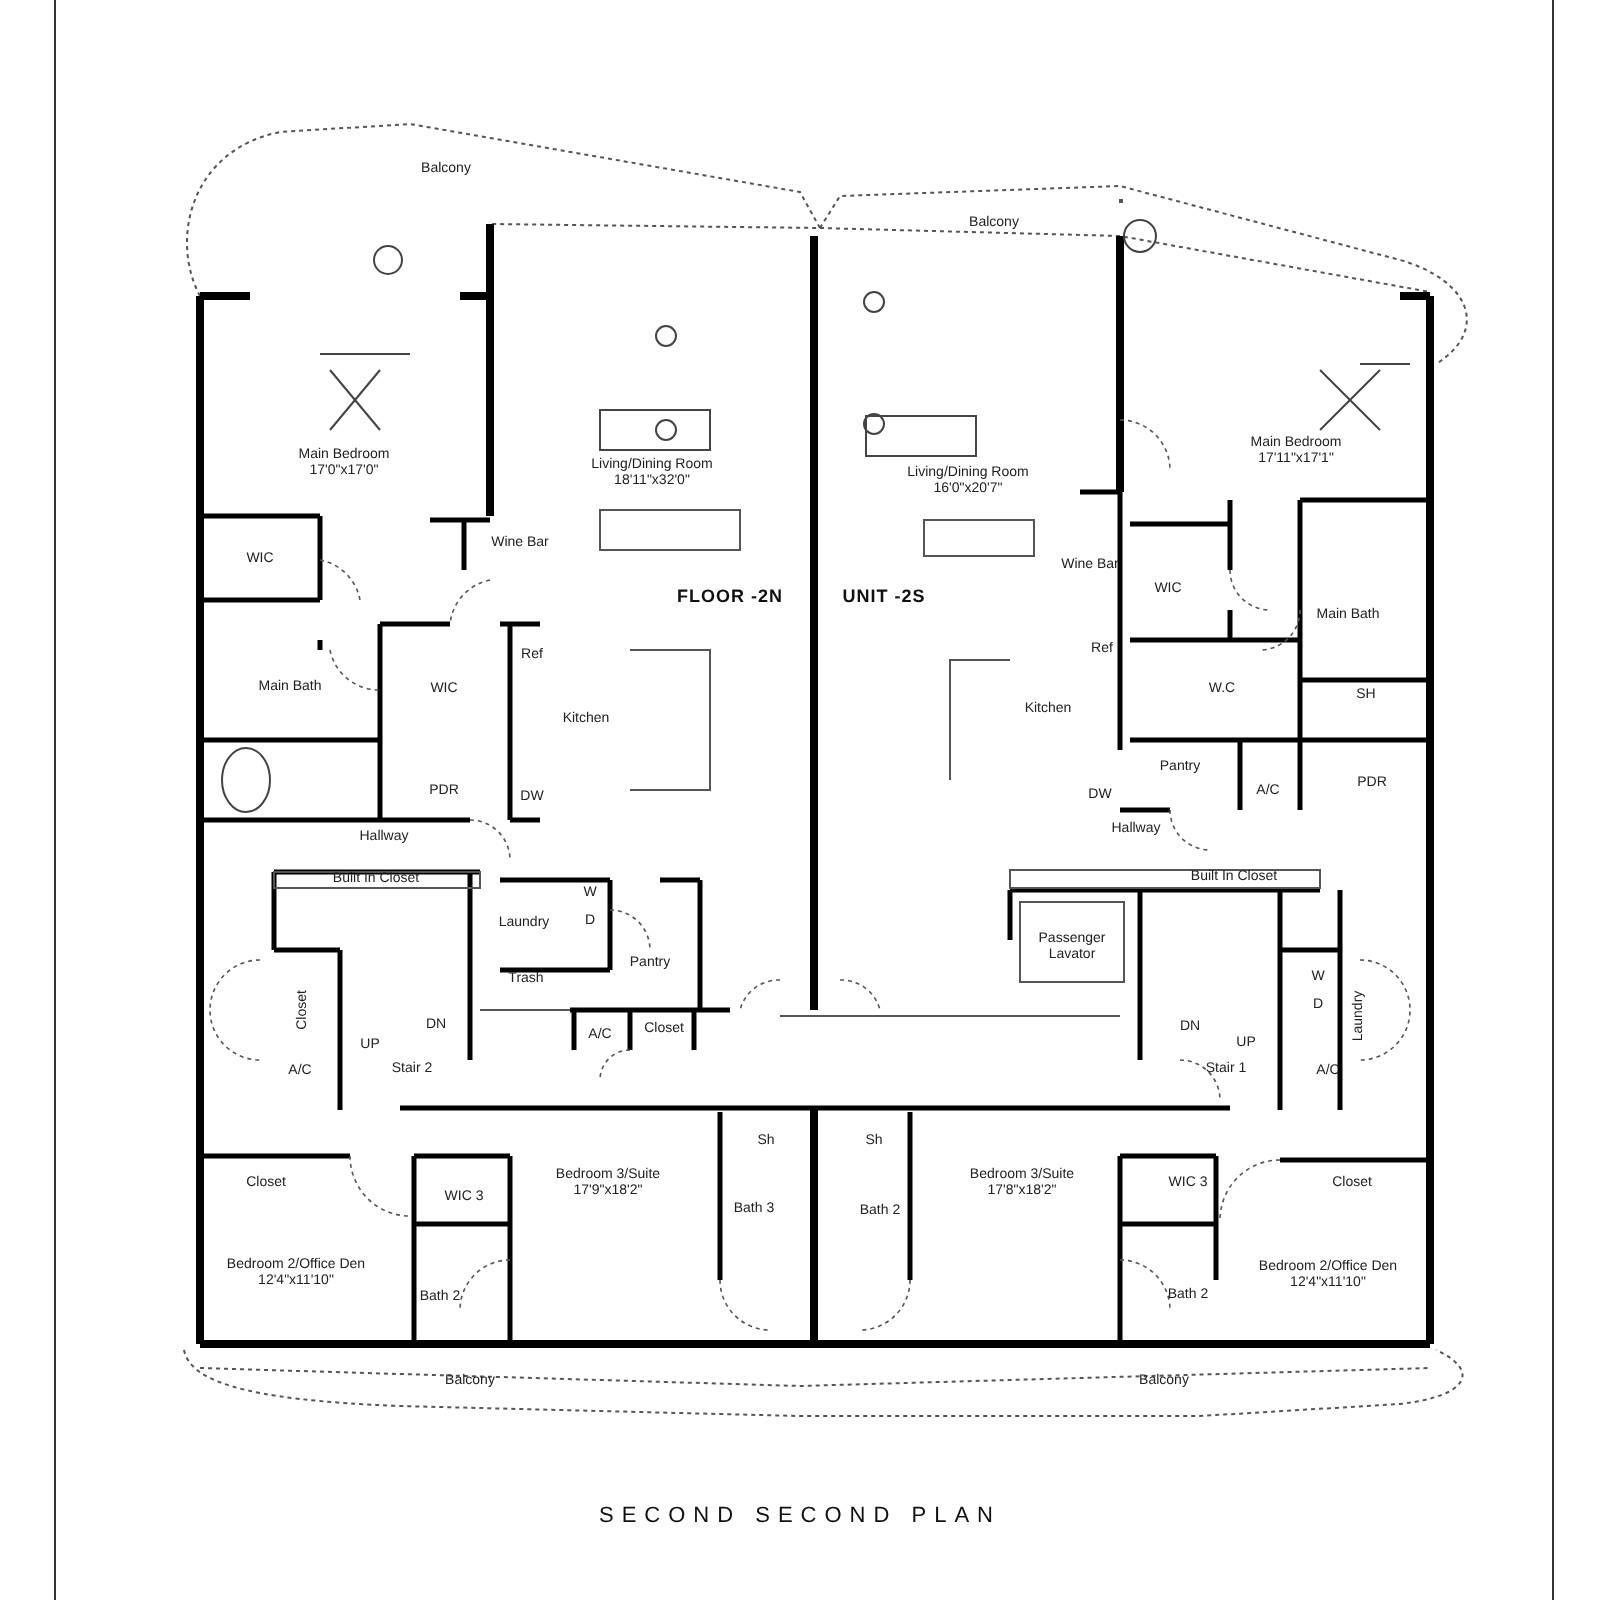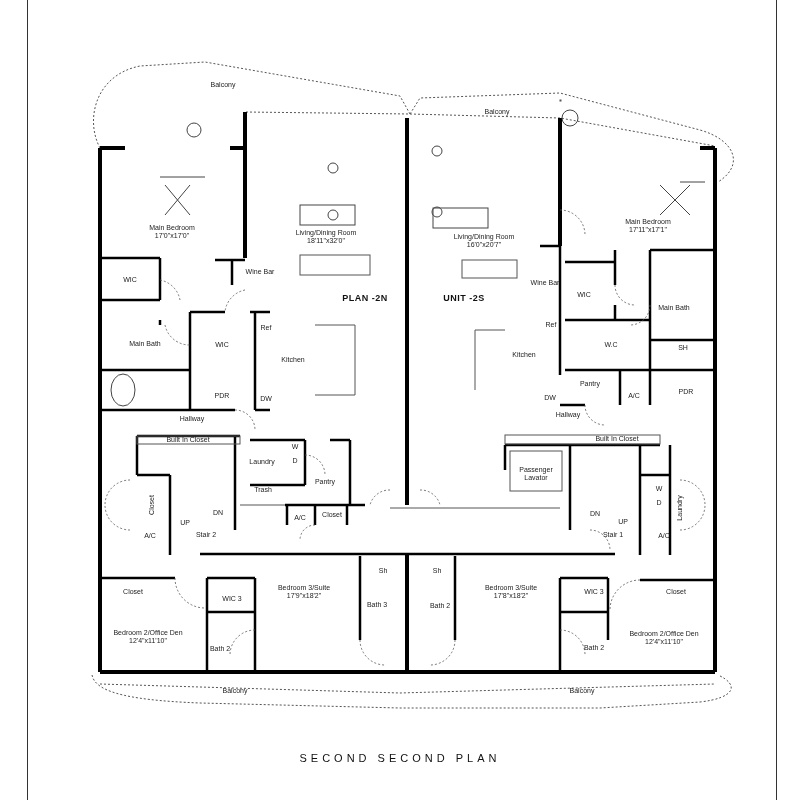--- a/index.html
+++ b/index.html
@@ -157,22 +157,22 @@
     <ellipse cx="123" cy="390" rx="12" ry="16"></ellipse>
     <circle cx="333" cy="168" r="5"></circle>
     <circle cx="333" cy="215" r="5"></circle>
     <circle cx="437" cy="151" r="5"></circle>
     <circle cx="437" cy="212" r="5"></circle>
     <circle cx="194" cy="130" r="7"></circle>
     <circle cx="570" cy="118" r="8"></circle>
   </g>
 </svg>
 
-<div class="unit-lbl" style="left:365px; top:298px;">PLAN -2N</div>
-<div class="unit-lbl" style="left:464px; top:298px;">UNIT -2S</div>
+<div class="unit-lbl" style="left:365px; top:298px;">FLOOR -2N</div>
+<div class="unit-lbl" style="left:442px; top:298px;">UNIT -2S</div>
 
 <div class="lbl" style="left:223px; top:85px;">Balcony</div>
 <div class="lbl" style="left:172px; top:232px;">
   <span>Main Bedroom</span>
   <span class="dim">17'0"x17'0"</span>
 </div>
 <div class="lbl" style="left:326px; top:237px;">
   <span>Living/Dining Room</span>
   <span class="dim">18'11"x32'0"</span>
 </div>

